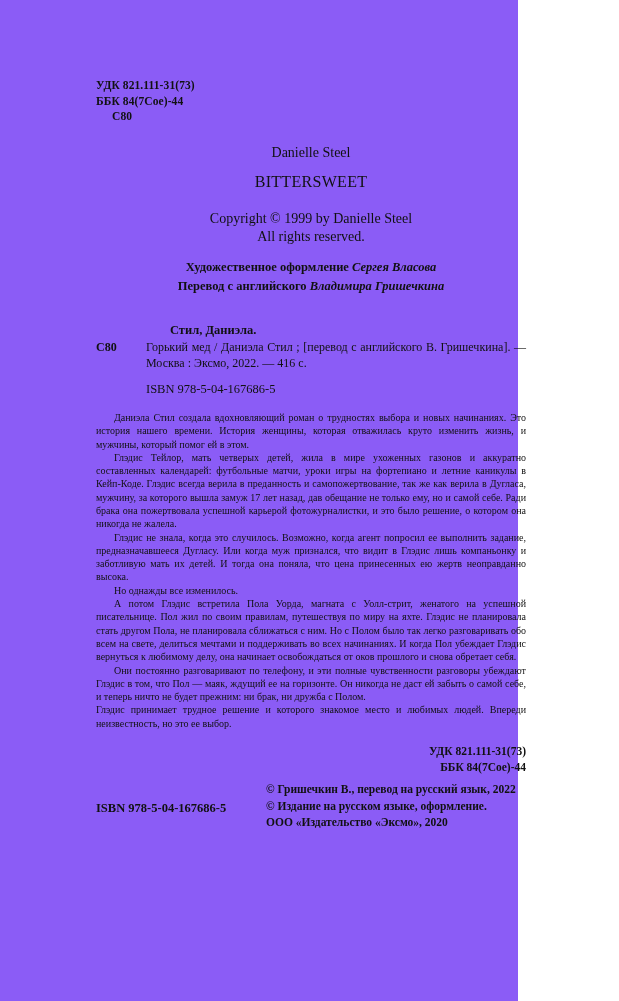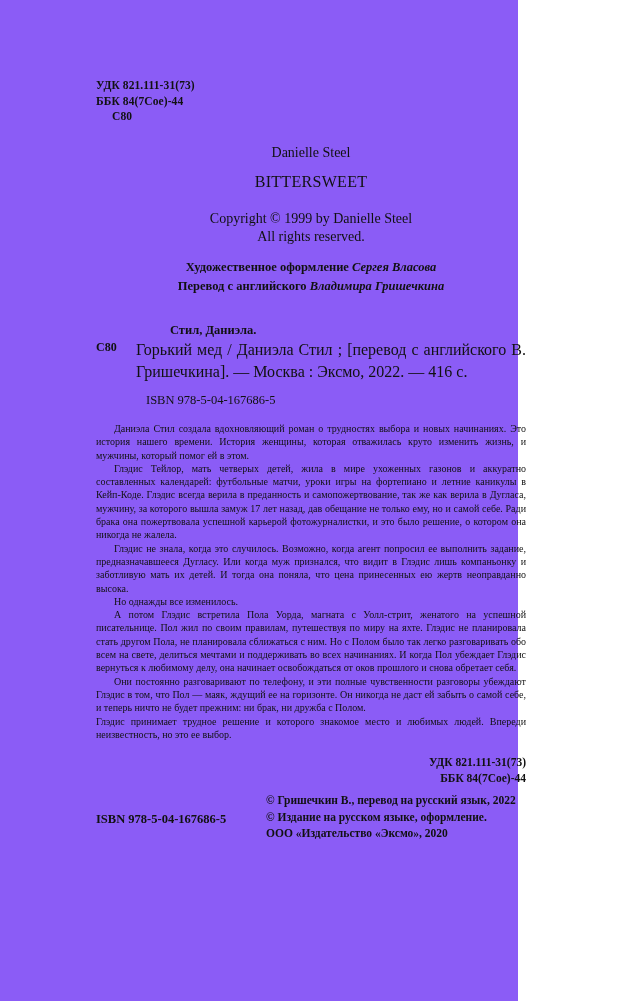--- a/index.html
+++ b/index.html
@@ -76,23 +76,23 @@
     margin-left: 74px;
   }
   .rec-side {
     position: absolute;
     left: 0;
     top: 17px;
     font-weight: bold;
     font-size: 12px;
   }
   .record-body {
-    margin-left: 40px;
+    margin-left: 50px;
     margin-top: 1px;
-    font-size: 16px;
+    font-size: 12px;
     line-height: 1.38;
     text-align: justify;
   }
   .record-isbn {
     margin-left: 50px;
     margin-top: 10px;
     font-size: 12.5px;
   }
 
   

